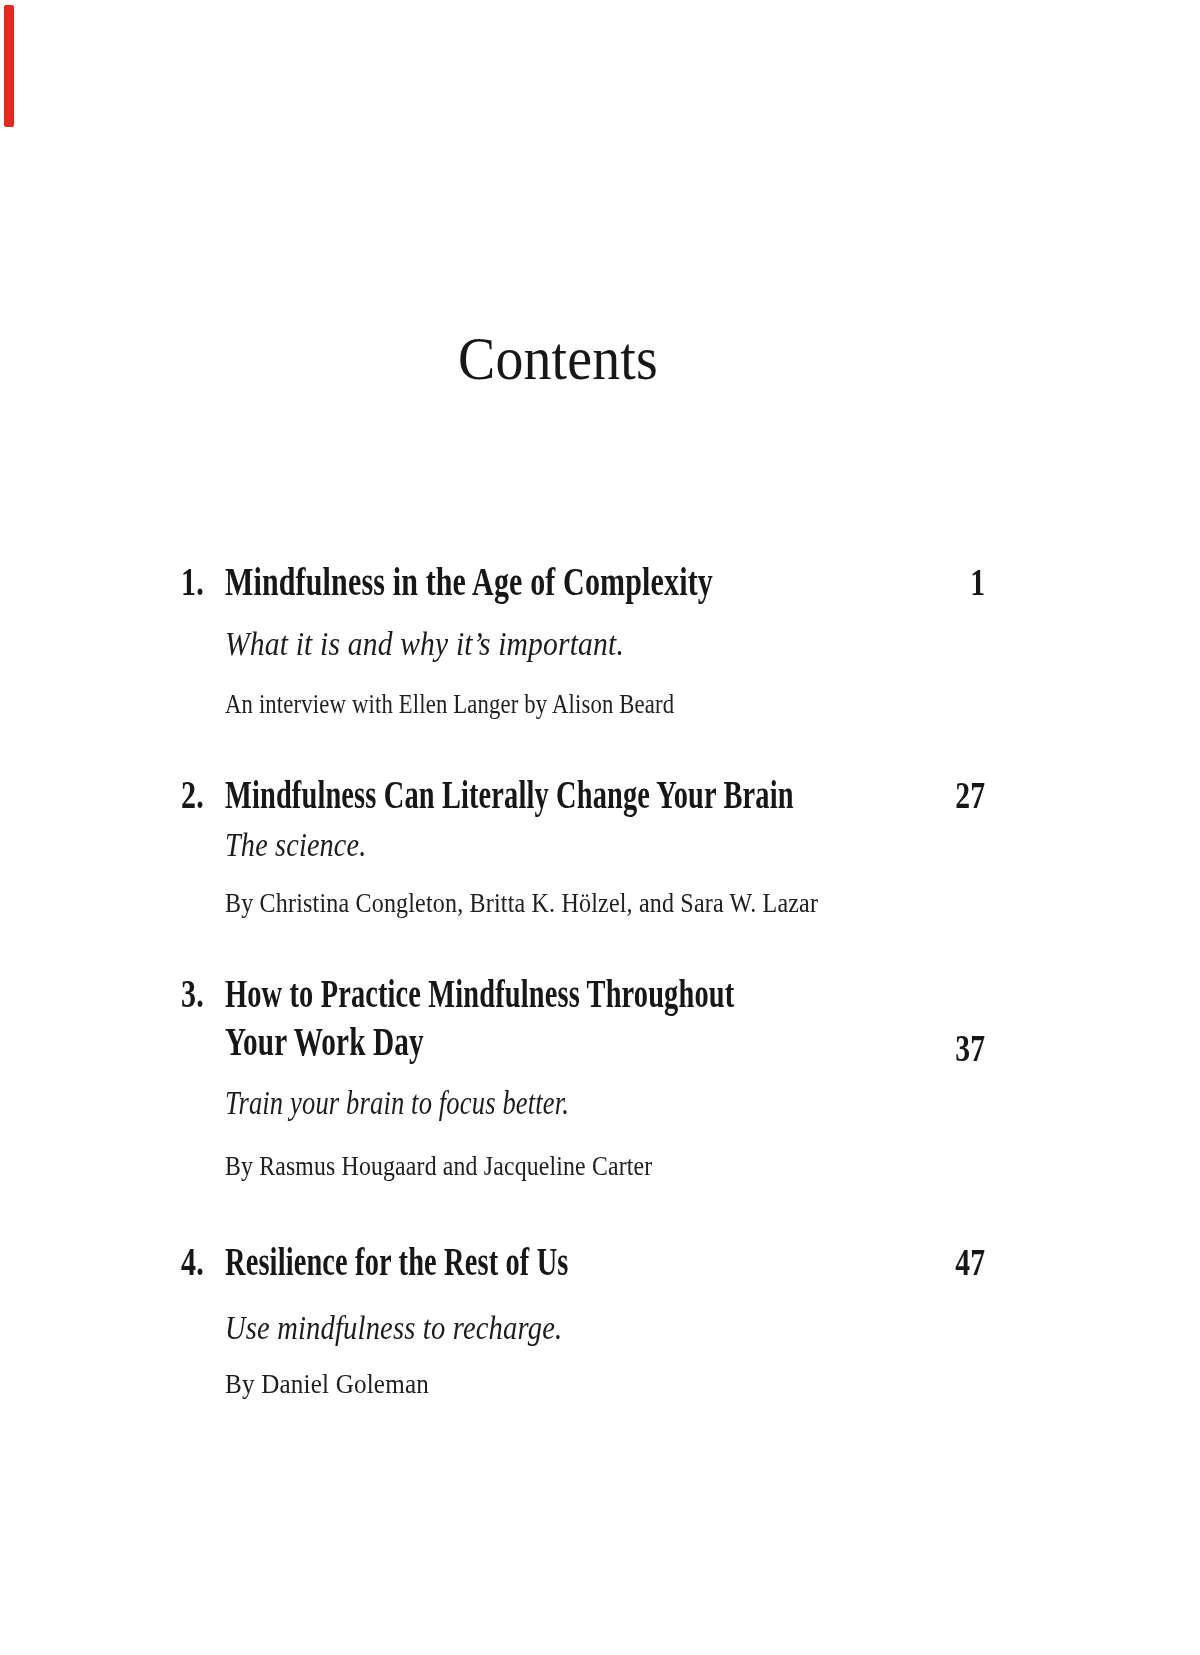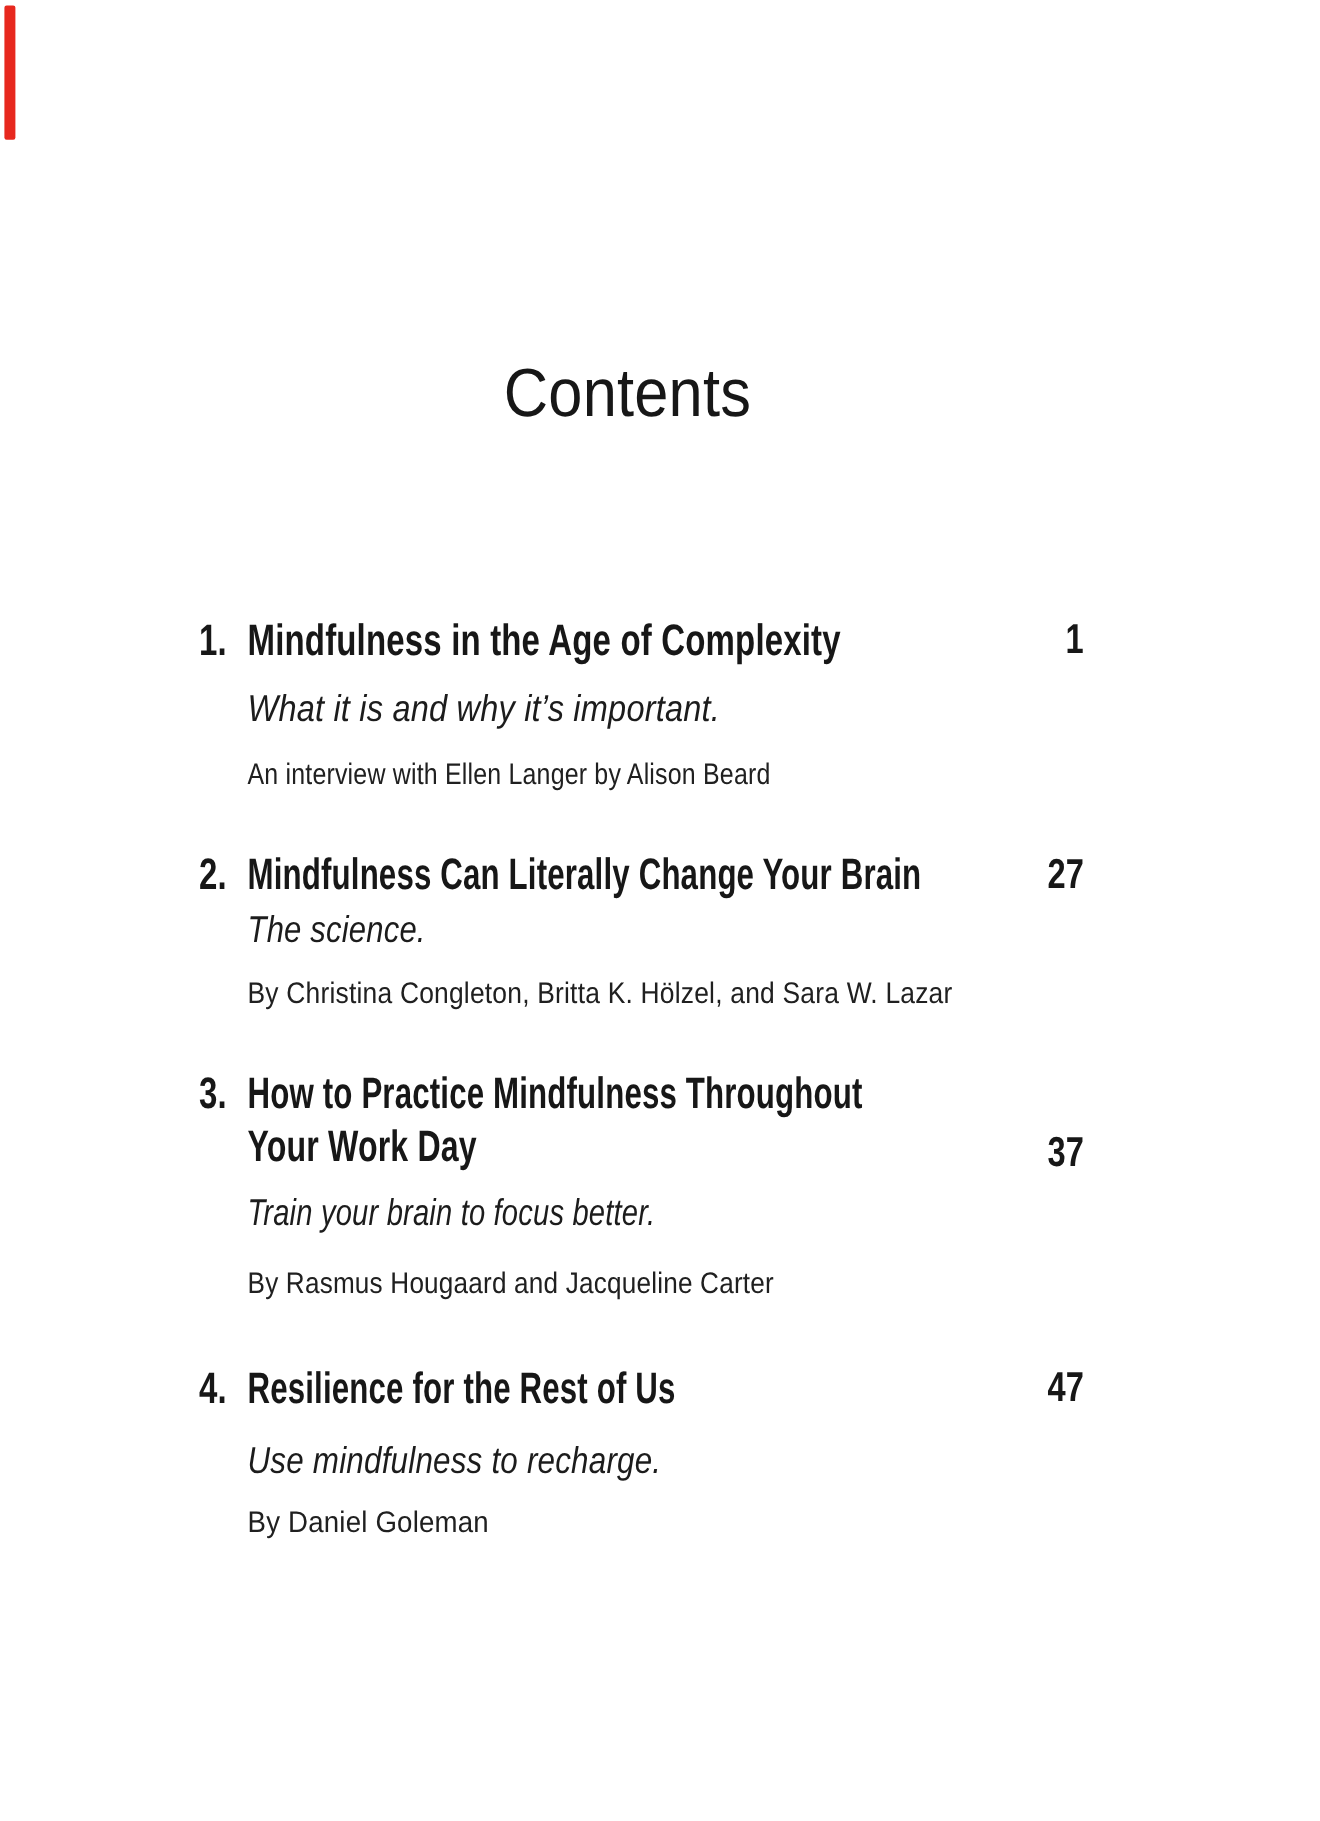--- a/index.html
+++ b/index.html
@@ -3,21 +3,21 @@
 <meta charset="utf-8">
 <style>
   html,body { margin:0; padding:0; background:#d8d8d8; }
   .page {
     position: relative;
     width: 1200px;
     height: 1655px;
     margin: 0 auto;
     background: #ffffff;
     overflow: hidden;
-    font-family: Liberation Sans, sans-serif;
+    font-family: Liberation Serif, serif;
     color: #141414;
   }
   .line {
     position: absolute;
     white-space: nowrap;
     line-height: 1;
     transform: scaleX(var(--sx, 1));
     transform-origin: 0 0;
     letter-spacing: 0.2px;
   }

